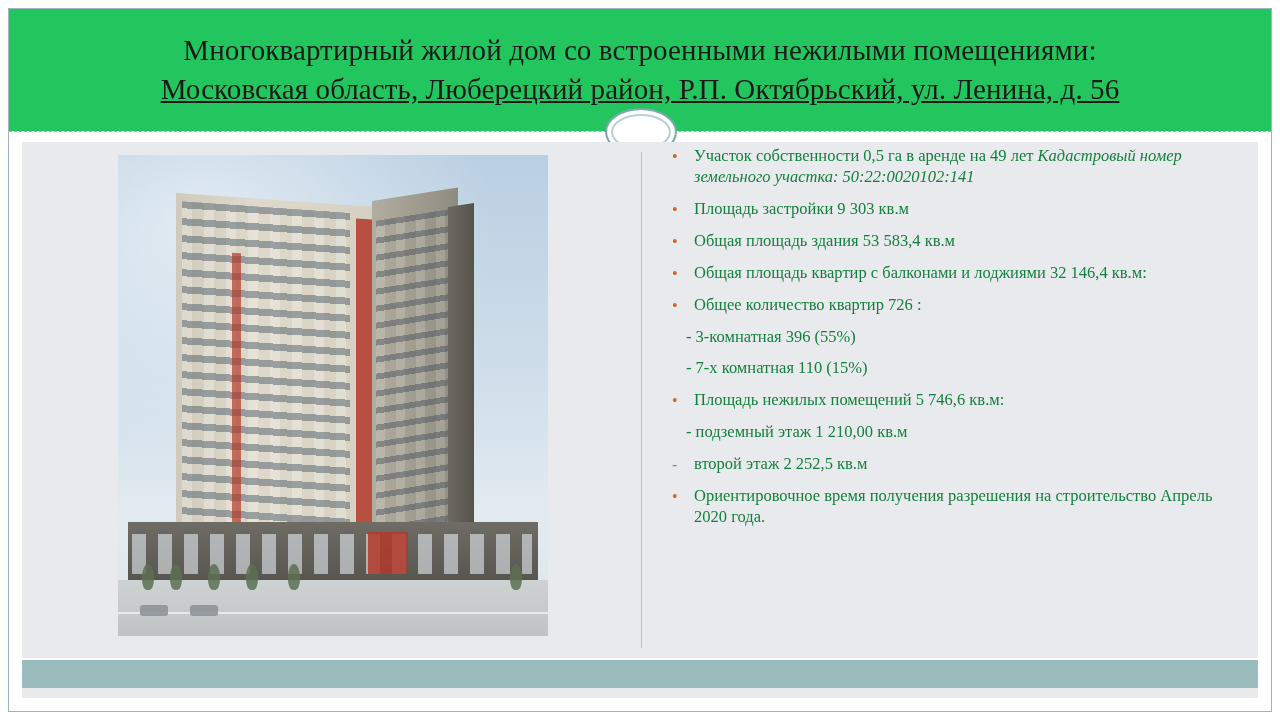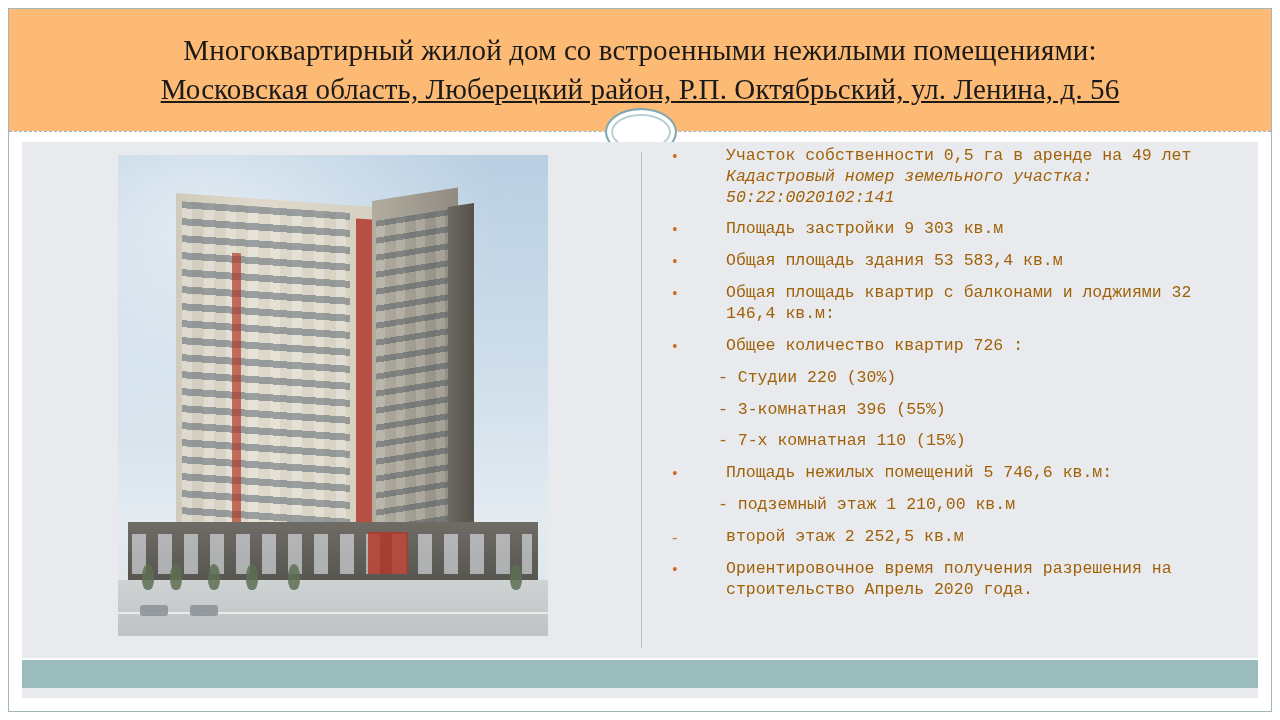--- a/index.html
+++ b/index.html
@@ -59,21 +59,21 @@
   
   .title-block {
     position: absolute;
     left: 9px;
     top: 9px;
     width: 1262px;
     height: 122px;
     display: flex;
     align-items: center;
     justify-content: center;
-    background: #fdba74;
+    background: #22c55e;
     box-sizing: border-box;
   }
   .title-text {
     text-align: center;
     font-size: 29px;
     line-height: 1.35;
     color: #1a1a1a;
     font-family: "Liberation Serif", serif;
     padding: 0 40px;
     letter-spacing: 0.1px;
@@ -300,23 +300,22 @@
     line-height: 1.25;
     padding-top: 1px;
   }
   .b-marker.dash {
     color: #c8763a;
   }
   .b-text {
     flex: 1 1 auto;
     font-size: 16.5px;
     line-height: 1.26;
-    color: #a16207;
-    font-family: Liberation Mono, monospace;
-    margin-left: 32px;
+    color: #15803d;
+    font-family: Liberation Serif, serif;
   }
   .b-text .ital {
     font-style: italic;
   }
   .b-row.nomark .b-marker { width: 14px; color: transparent; }
 
   
   .bottom-band {
     position: absolute;
     left: 22px;
@@ -405,24 +404,20 @@
     <div class="b-row">
       <div class="b-marker">•</div>
       <div class="b-text">Общая площадь квартир с балконами и лоджиями 32 146,4 кв.м:</div>
     </div>
 
     <div class="b-row">
       <div class="b-marker">•</div>
       <div class="b-text">Общее количество квартир 726 :</div>
     </div>
 
-    <div class="b-row nomark">
-      <div class="b-marker"></div>
-      <div class="b-text">- Студии 220  (30%)</div>
-    </div>
 
     <div class="b-row nomark">
       <div class="b-marker"></div>
       <div class="b-text">- 3-комнатная 396 (55%)</div>
     </div>
 
     <div class="b-row nomark">
       <div class="b-marker"></div>
       <div class="b-text">- 7-х комнатная 110 (15%)</div>
     </div>

